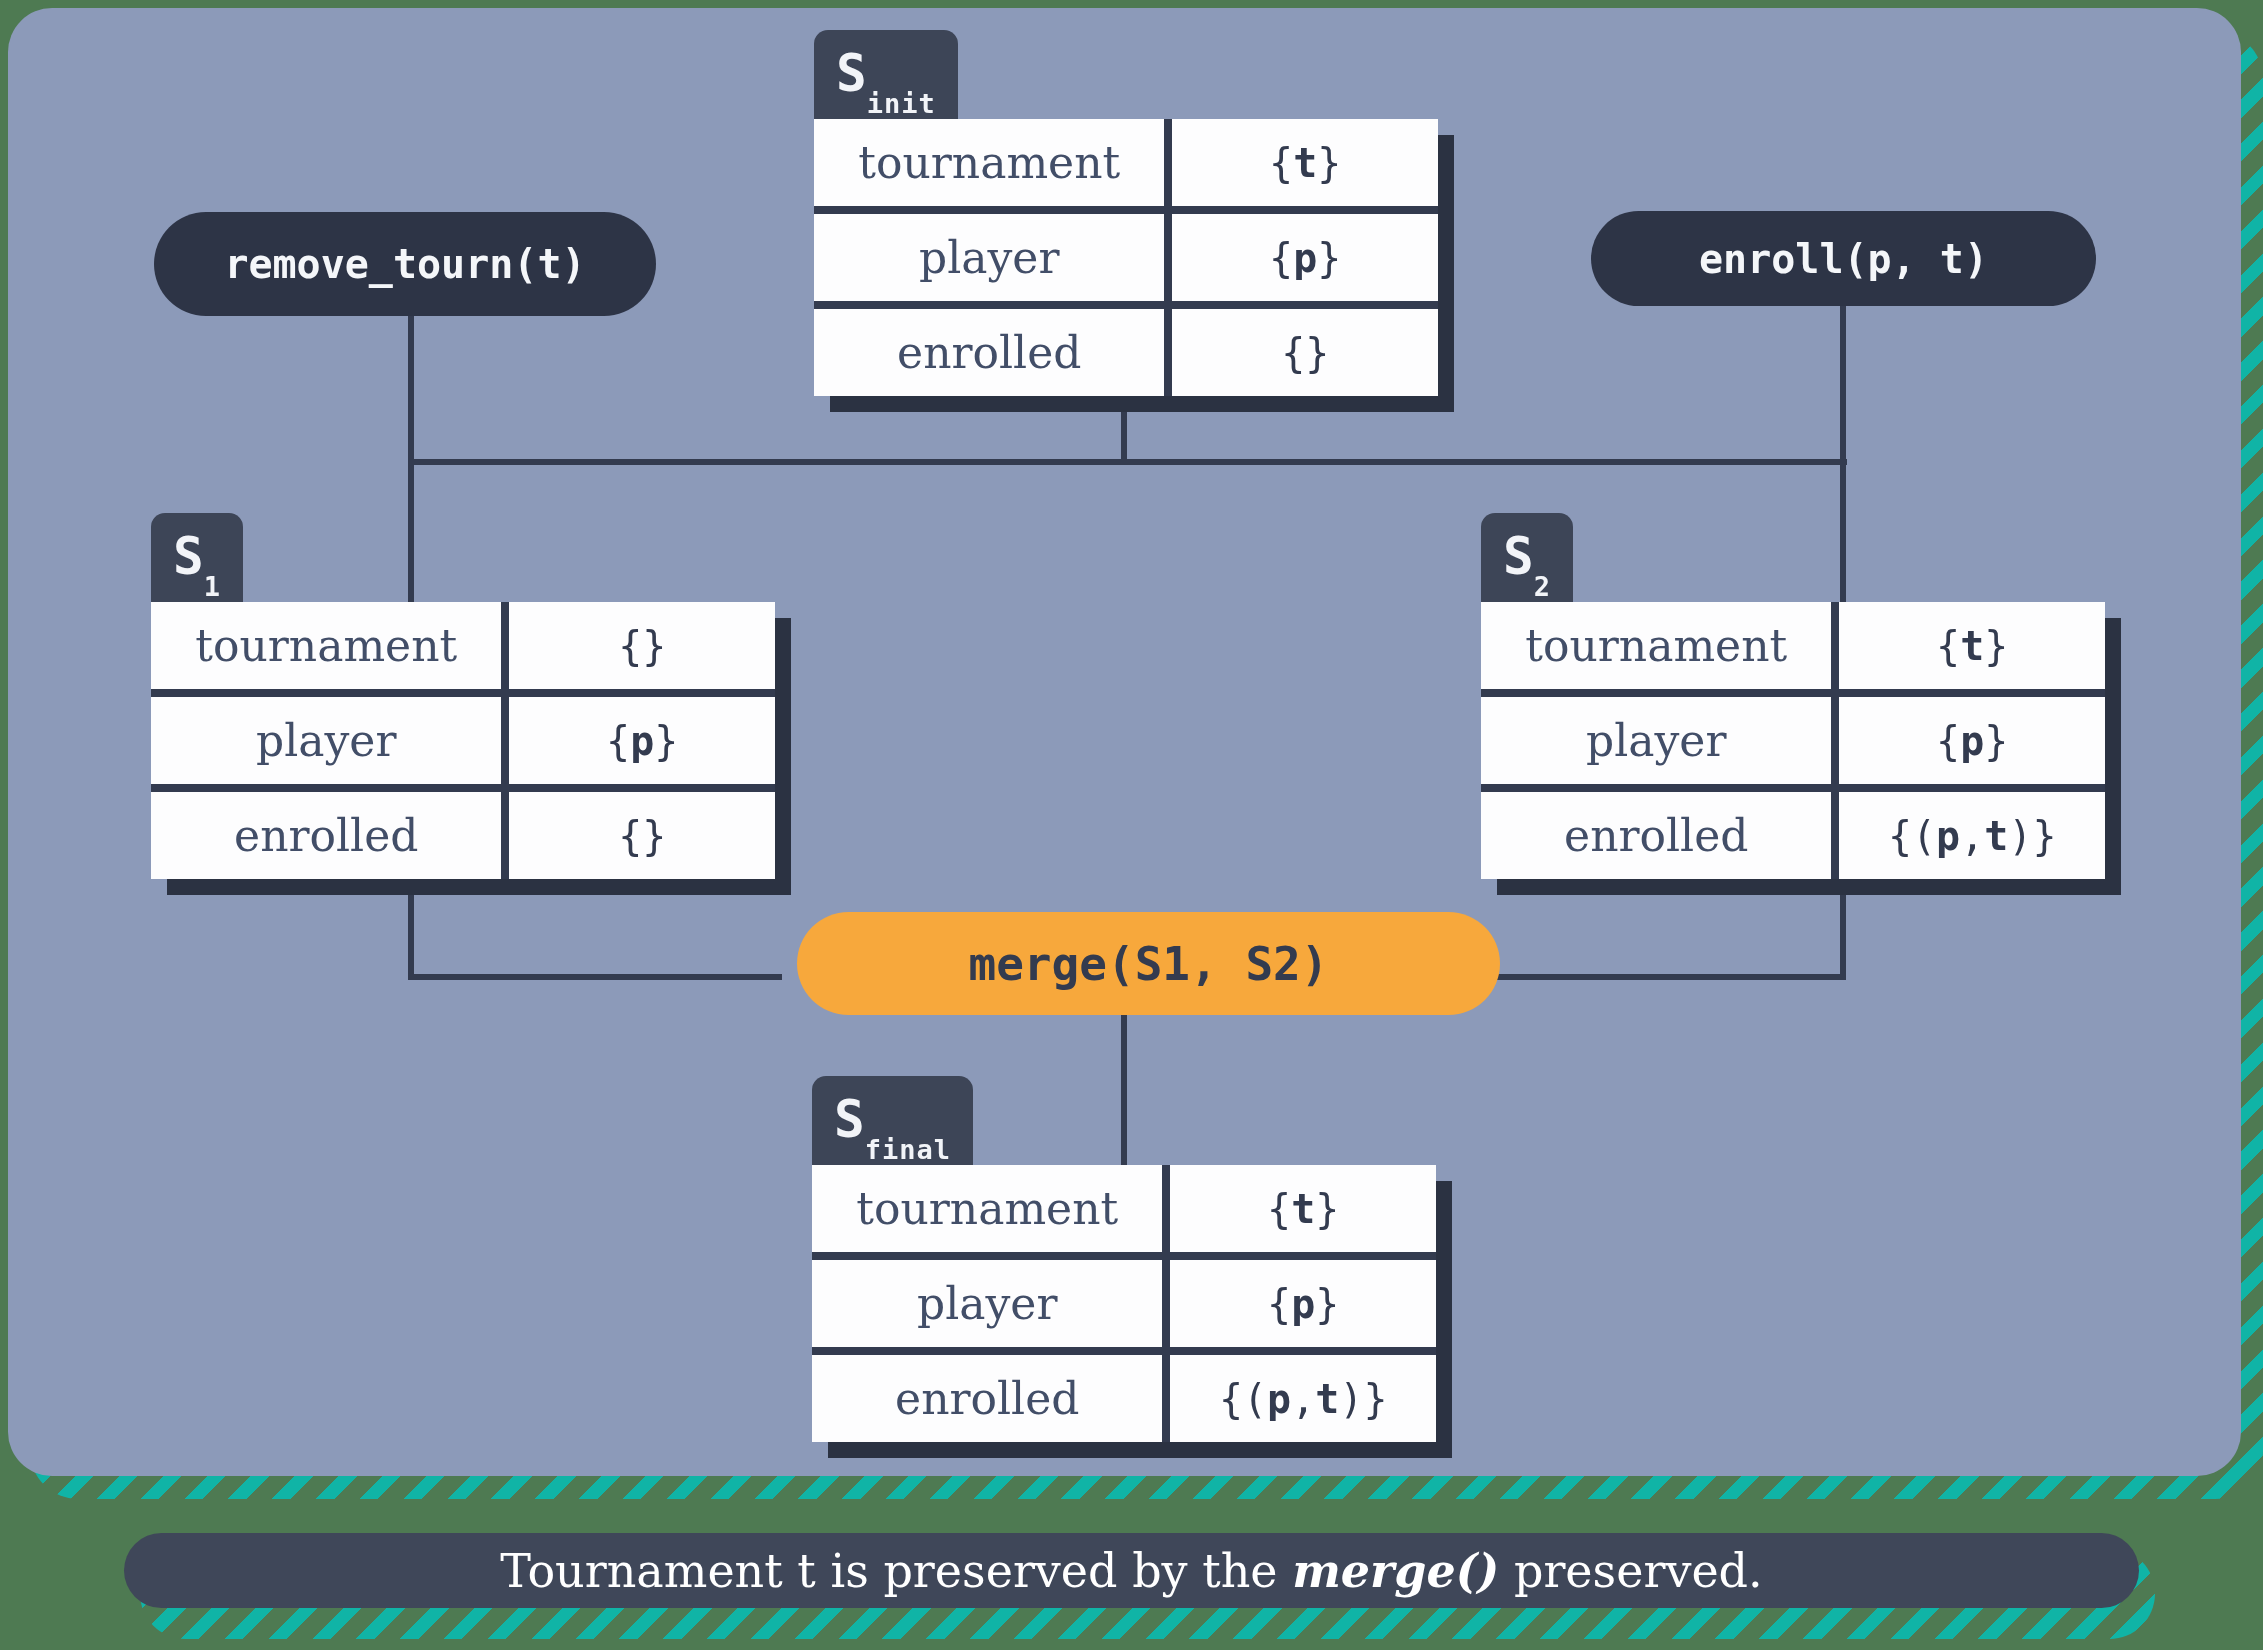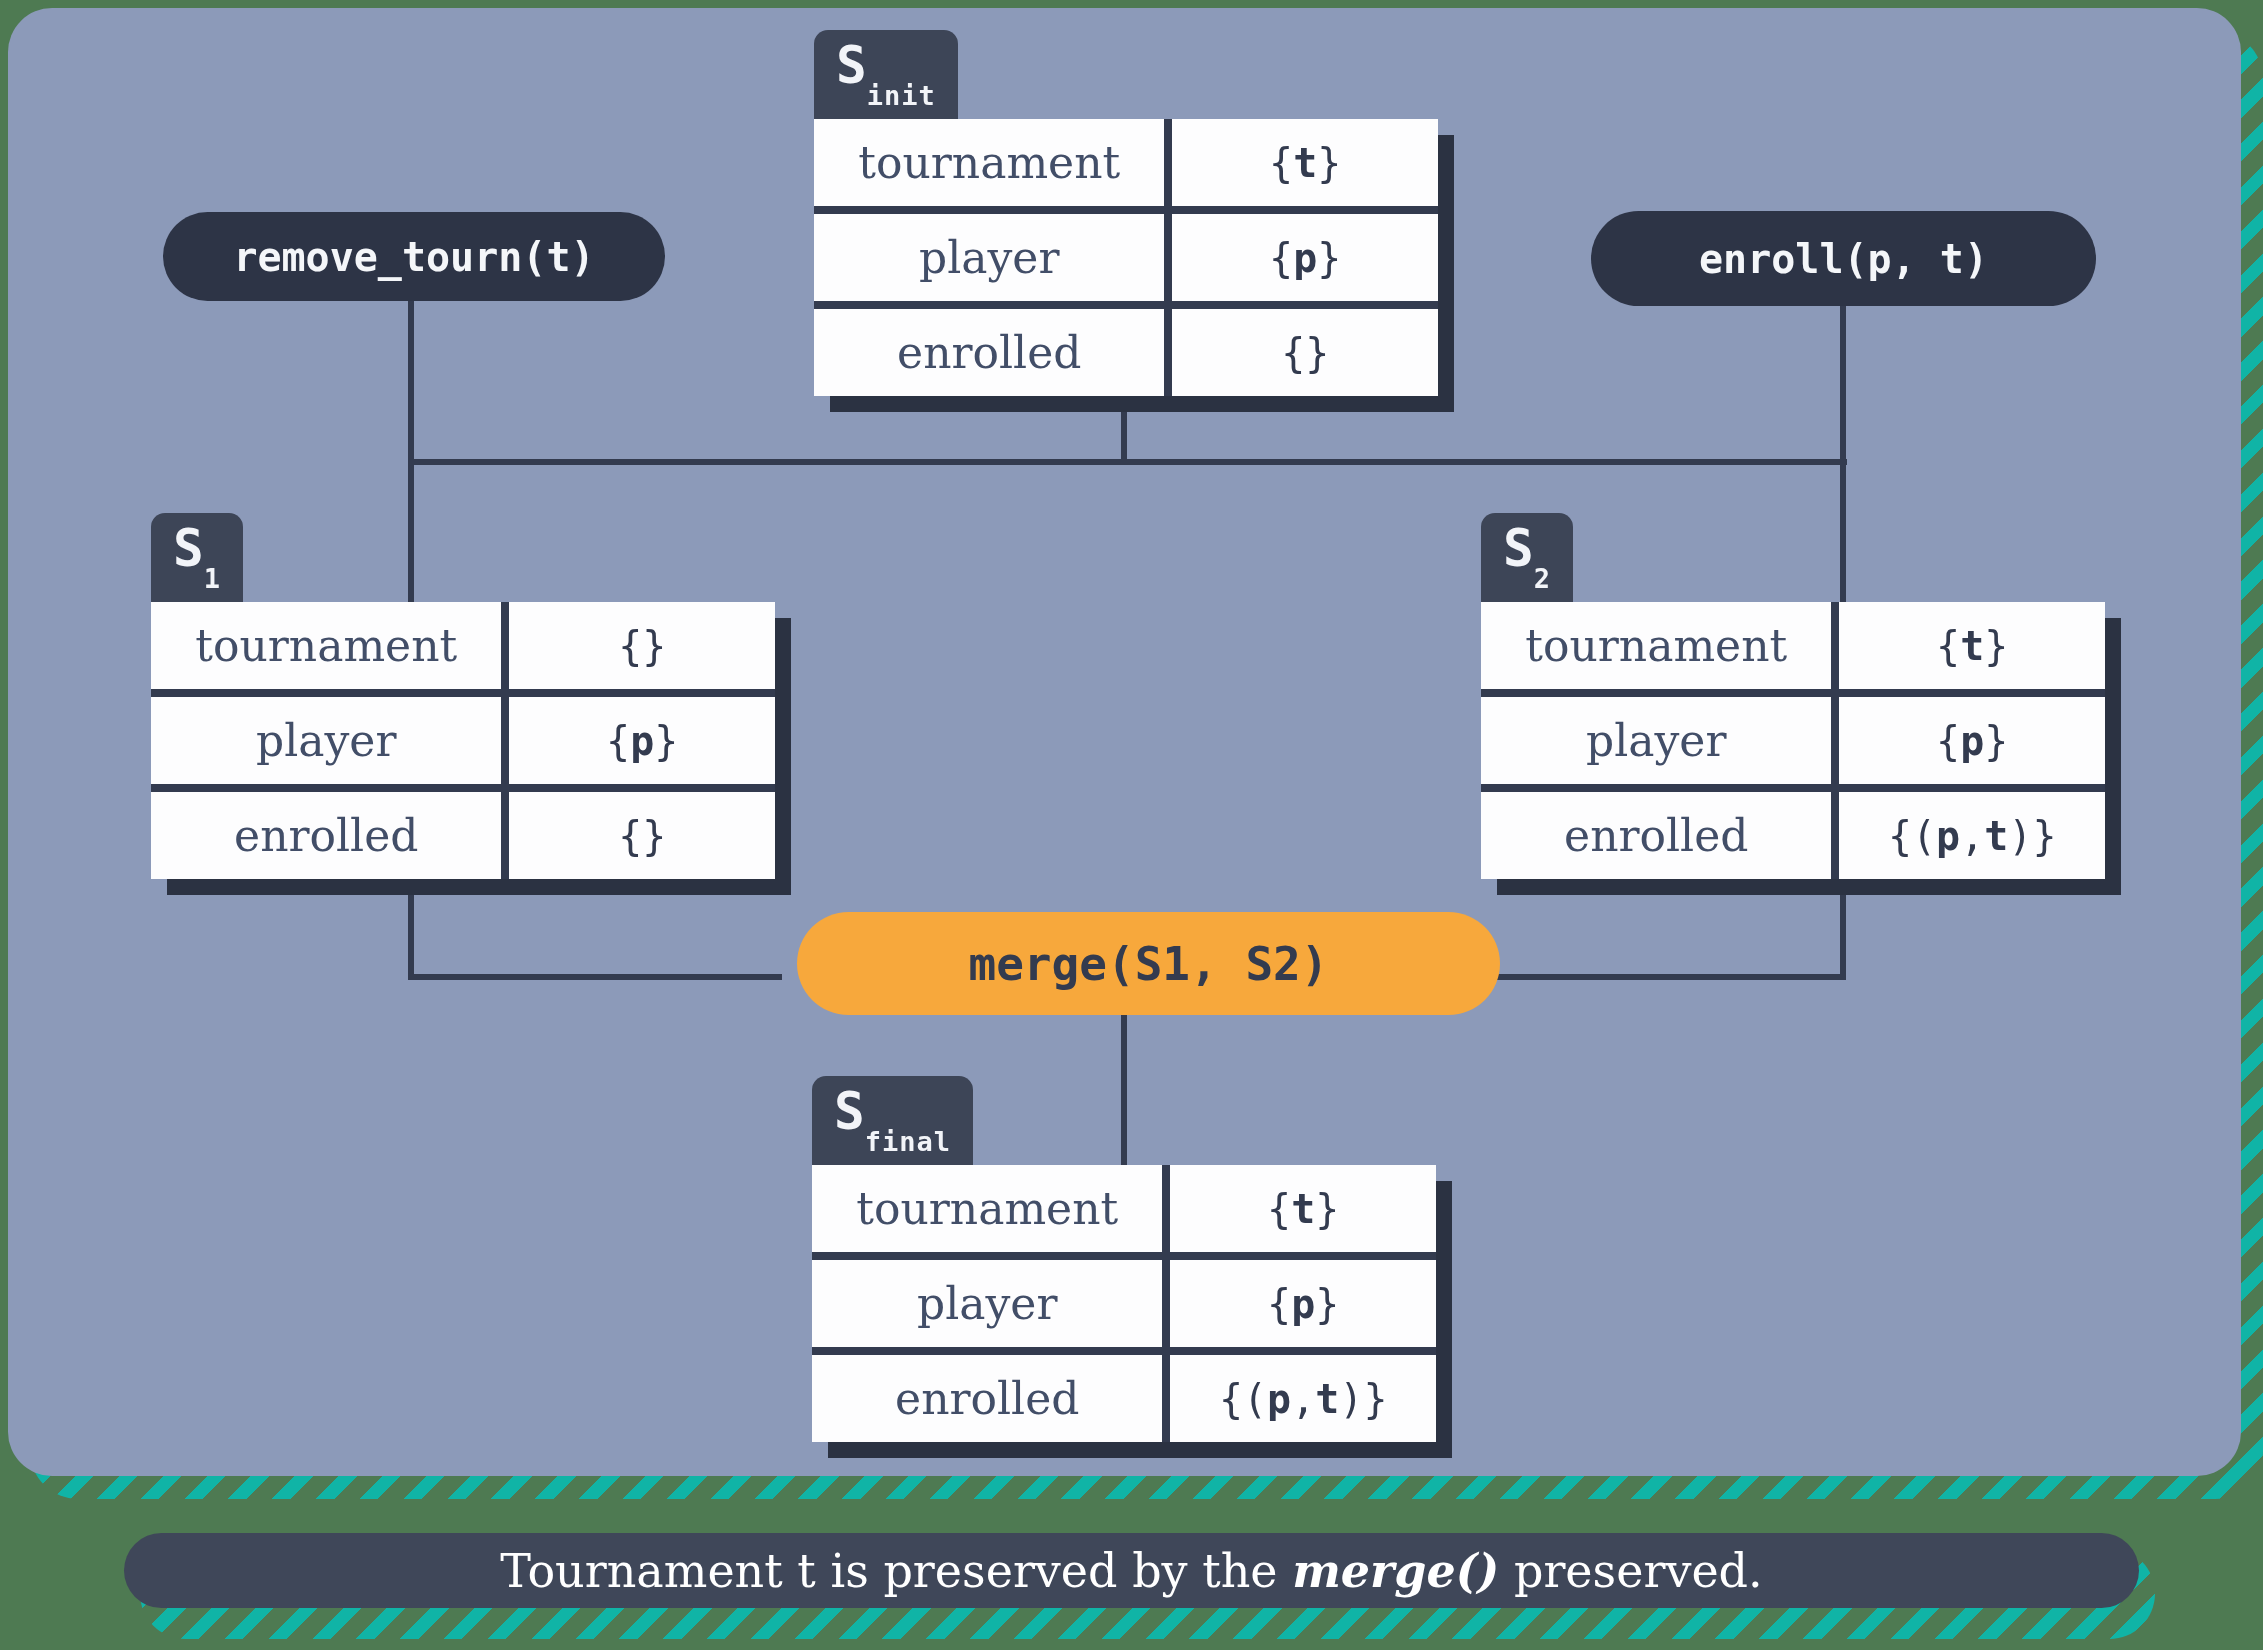--- a/index.html
+++ b/index.html
@@ -31,21 +31,21 @@
     border-radius:44px;background:var(--panel);
   }
   
   .line{position:absolute;background:var(--ink);}
   
   .state-tab{
     position:absolute;display:inline-block;
     background:var(--tab);color:#f2f4f8;
     height:89px;box-sizing:border-box;
     border-radius:14px 14px 0 0;
-    padding:8px 22px 0 22px;
+    padding:16px 22px 0 22px;
     font-family:"DejaVu Sans Mono","Liberation Mono",monospace;
     font-weight:bold;font-size:51px;line-height:1.1;
     white-space:nowrap;
   }
   .state-tab .sub{font-size:27px;vertical-align:-22px;letter-spacing:1px;}
   .tbl-shadow{
     position:absolute;width:624px;height:277px;background:var(--shadow);
   }
   .tbl{
     position:absolute;width:624px;height:277px;box-sizing:border-box;
@@ -116,21 +116,21 @@
   <div class="tbl-shadow" style="left:830px;top:135px;"></div>
   <div class="tbl" style="left:814px;top:119px;">
     <div class="cell cell-label">tournament</div>
     <div class="cell cell-value">{<b>t</b>}</div>
     <div class="cell cell-label">player</div>
     <div class="cell cell-value">{<b>p</b>}</div>
     <div class="cell cell-label">enrolled</div>
     <div class="cell cell-value">{}</div>
   </div>
 
-  <div class="pill dark" style="left:163px;top:212px;width:502px;height:89px;">
+  <div class="pill dark" style="left:154px;top:212px;width:502px;height:104px;">
       <span>remove_tourn(t)</span>
     </div>
 
   <div class="pill dark" style="left:1591px;top:211px;width:505px;height:95px;">
       <span>enroll(p, t)</span>
     </div>
 
   <div class="state-tab" style="left:151px;top:513px;"><span>S</span><span class="sub">1</span></div>
   <div class="tbl-shadow" style="left:167px;top:618px;"></div>
   <div class="tbl" style="left:151px;top:602px;">

